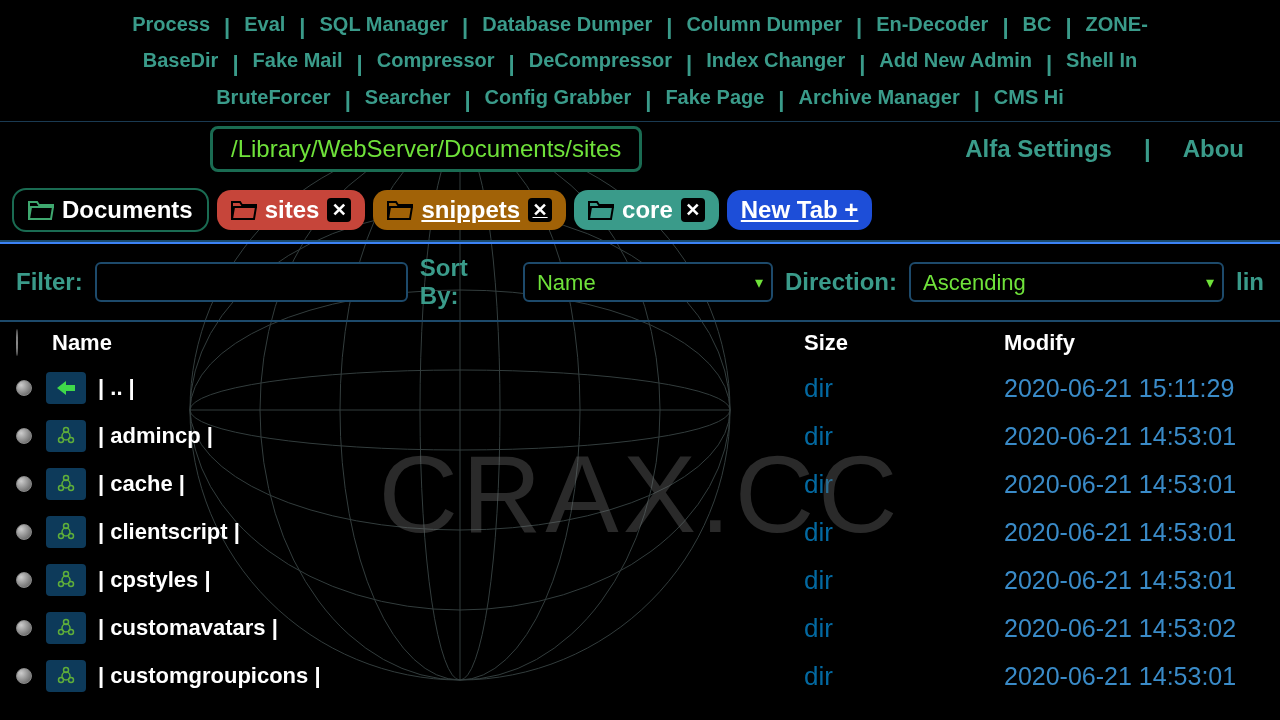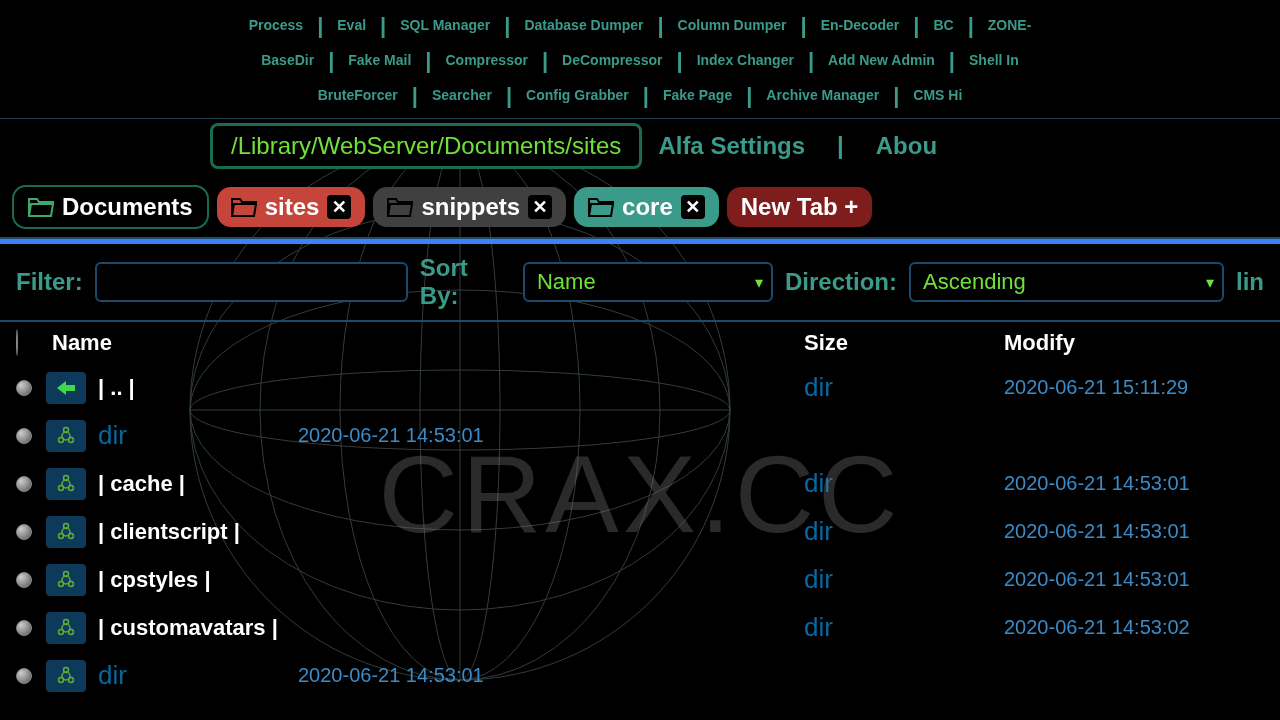--- a/index.html
+++ b/index.html
@@ -23,38 +23,39 @@
   padding: 8px 20px 4px 20px;
   border-bottom: 1px solid #1a3a52;
 }
 .nav-row {
   text-align: center;
   line-height: 1.6;
 }
 .nav-item {
   display: inline-block;
   color: #3a9b8a;
-  font-size: 14px;
+  font-size: 20px;
   font-weight: 700;
   padding: 0 14px;
   cursor: pointer;
   white-space: nowrap;
 }
 .nav-sep {
   display: inline-block;
   color: #3a9b8a;
   font-size: 22px;
   font-weight: 700;
   vertical-align: middle;
 }
 .path-bar {
   position: relative; z-index: 1;
   padding: 4px 20px 8px 20px;
   display: flex;
   align-items: center;
+  justify-content: space-between;
 }
 .path-text {
   display: inline-block;
   background: #000;
   border: 3px solid #1a6b52;
   border-radius: 8px;
   padding: 6px 18px;
   color: #6fe23a;
   font-size: 24px;
   margin-left: 190px;
@@ -85,42 +86,42 @@
   gap: 8px;
   padding: 6px 14px;
   border-radius: 14px;
   font-size: 24px;
   font-weight: 700;
   color: #fff;
   cursor: pointer;
 }
 .tab-active { background: #000; border: 2px solid #1a6b52; }
 .tab-sites { background: #c6453a; align-items: center; }
-.tab-snippets { background: #404040; }
+.tab-snippets { background: #a16207; text-decoration: underline; }
 .tab-core { background: #3a9b8a; }
-.tab-new { background: #7f1d1d; }
+.tab-new { background: #1d4ed8; text-decoration: underline; }
 .tab-close {
   background: #000;
   border-radius: 4px;
   width: 24px; height: 24px;
   display: inline-flex;
   align-items: center;
   justify-content: center;
   font-size: 18px;
   color: #fff;
 }
 .folder-icon { display: inline-flex; }
 .filter-bar {
   position: relative; z-index: 1;
   display: flex;
   align-items: center;
   gap: 12px;
   padding: 10px 16px;
   border-bottom: 2px solid #1d4a6b;
-  border-top: 5px solid #3b82f6;
+  border-top: 2px solid #3b82f6;
 }
 .filter-label {
   color: #3a9b8a;
   font-size: 24px;
   font-weight: 700;
 }
 .filter-input {
   background: #000;
   border: 2px solid #1d4a6b;
   border-radius: 6px;
@@ -195,21 +196,21 @@
   flex: 1;
 }
 .row-size {
   width: 200px;
   color: #0369a1;
   font-size: 26px;
 }
 .row-modify {
   width: 260px;
   color: #3a8bc8;
-  font-size: 20px;
+  font-size: 25px;
 }
 .watermark {
   position: absolute;
   left: 50%; top: 430px;
   transform: translateX(-50%);
   font-size: 110px;
   font-weight: 400;
   color: rgba(120,120,120,0.35);
   letter-spacing: 4px;
   z-index: 2;
@@ -332,20 +333,21 @@
     <div class="file-row">
       <span class="row-radio"></span>
       <span class="row-icon icon-dir">
         <svg width="20" height="20" viewBox="0 0 20 20">
           <circle cx="10" cy="10" r="4" fill="none" stroke="#5fae3a" stroke-width="1.5"></circle>
           <circle cx="10" cy="4" r="2.5" fill="none" stroke="#5fae3a" stroke-width="1.5"></circle>
           <circle cx="5" cy="14" r="2.5" fill="none" stroke="#5fae3a" stroke-width="1.5"></circle>
           <circle cx="15" cy="14" r="2.5" fill="none" stroke="#5fae3a" stroke-width="1.5"></circle>
         </svg>
       </span>
+      <span class="row-name">| admincp |</span>
       <span class="row-size">dir</span>
       <span class="row-modify">2020-06-21 14:53:01</span>
     </div>
     <div class="file-row">
       <span class="row-radio"></span>
       <span class="row-icon icon-dir">
         <svg width="20" height="20" viewBox="0 0 20 20">
           <circle cx="10" cy="10" r="4" fill="none" stroke="#5fae3a" stroke-width="1.5"></circle>
           <circle cx="10" cy="4" r="2.5" fill="none" stroke="#5fae3a" stroke-width="1.5"></circle>
           <circle cx="5" cy="14" r="2.5" fill="none" stroke="#5fae3a" stroke-width="1.5"></circle>
@@ -401,18 +403,19 @@
     <div class="file-row">
       <span class="row-radio"></span>
       <span class="row-icon icon-dir">
         <svg width="20" height="20" viewBox="0 0 20 20">
           <circle cx="10" cy="10" r="4" fill="none" stroke="#5fae3a" stroke-width="1.5"></circle>
           <circle cx="10" cy="4" r="2.5" fill="none" stroke="#5fae3a" stroke-width="1.5"></circle>
           <circle cx="5" cy="14" r="2.5" fill="none" stroke="#5fae3a" stroke-width="1.5"></circle>
           <circle cx="15" cy="14" r="2.5" fill="none" stroke="#5fae3a" stroke-width="1.5"></circle>
         </svg>
       </span>
+      <span class="row-name">| customgroupicons |</span>
       <span class="row-size">dir</span>
       <span class="row-modify">2020-06-21 14:53:01</span>
     </div>
   </div>
 
 <div class="watermark">CRAX.CC</div>
 
 </body></html>

